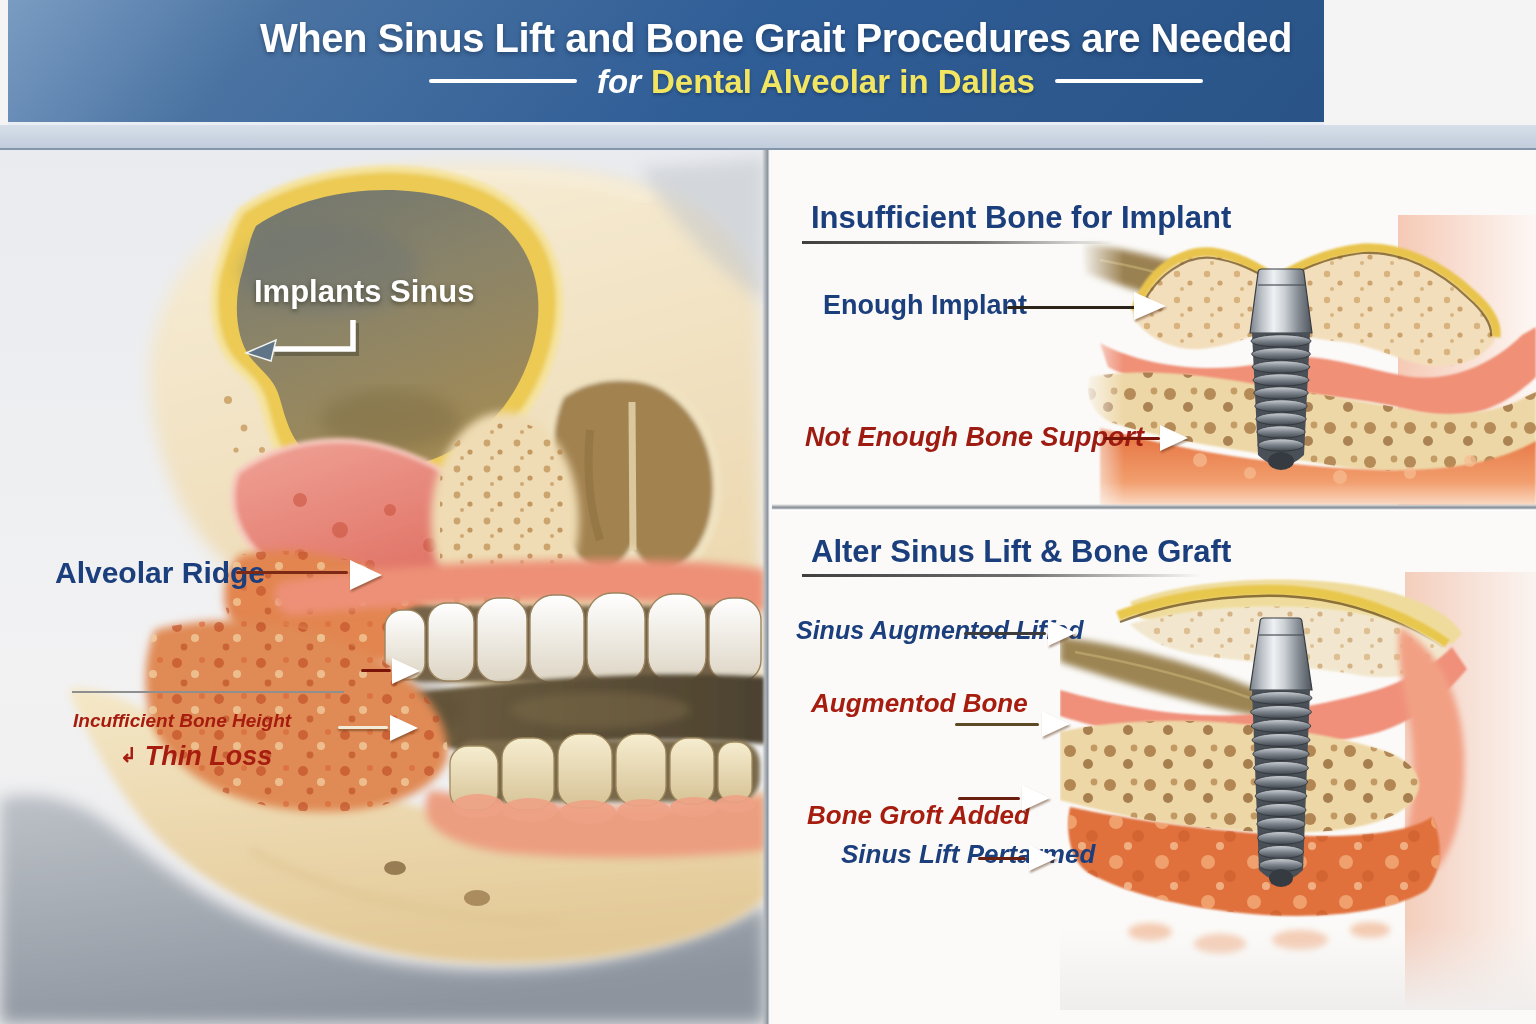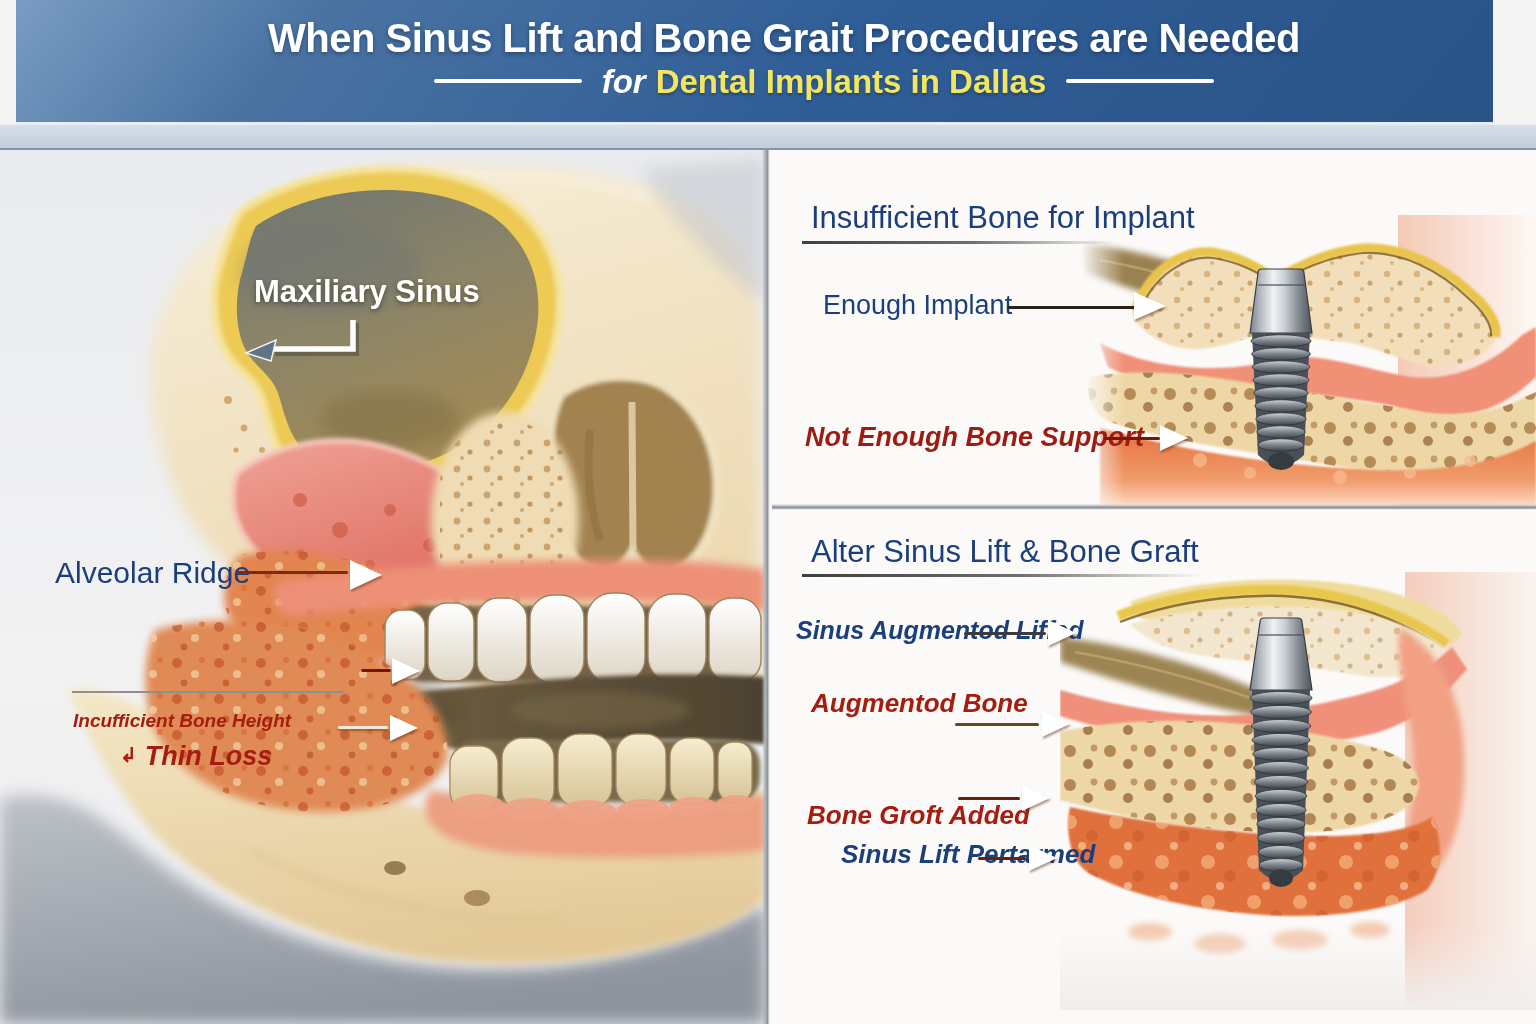--- a/index.html
+++ b/index.html
@@ -1,19 +1,19 @@
 <!DOCTYPE html>
 <html><head>
 <meta charset="utf-8">
 <style>
   html,body{margin:0;padding:0;background:#ffffff;}
   .stage{position:relative;width:1536px;height:1024px;overflow:hidden;
          font-family:"Liberation Sans",sans-serif;background:#f4f4f4;}
   
-  .header{position:absolute;left:16px;top:0;width:1477px;height:122px;
+  .header{position:absolute;left:8px;top:0;width:1316px;height:122px;
     background:linear-gradient(130deg,#7a9cc2 0%,#4a73a2 20%,#2f5d96 55%,#2a5487 100%);
     border-bottom:3px solid #e9eef4;}
   .header-band{position:absolute;left:0;top:125px;width:1536px;height:23px;
     background:linear-gradient(180deg,#d6dfe9,#c2cddc);border-bottom:2px solid #8496ac;}
   .title{position:absolute;left:0;top:16px;width:1536px;text-align:center;
     color:#ffffff;font-size:40px;font-weight:bold;letter-spacing:-0.5px;
     text-shadow:0 2px 4px rgba(10,30,60,.45);}
   .subtitle-row{position:absolute;left:40px;top:63px;width:1536px;text-align:center;
     font-size:33px;font-weight:bold;color:#fff;white-space:nowrap;}
   .dash{display:inline-block;width:148px;height:4px;background:#fff;border-radius:2px;
@@ -24,21 +24,21 @@
   .right-bg{position:absolute;left:772px;top:150px;width:764px;height:874px;background:#fbfaf8;}
   .v-divider{position:absolute;left:762px;top:150px;width:10px;height:874px;
     background:linear-gradient(90deg,rgba(150,156,164,0) 0%,#aab0b7 35%,#8e959d 55%,#ffffff 78%,rgba(255,255,255,0) 100%);}
   .h-divider{position:absolute;left:772px;top:504px;width:764px;height:7px;
     background:linear-gradient(180deg,rgba(0,0,0,0) 0%,#9aa0a8 40%,#878e97 55%,#ffffff 85%);}
   .skull-wrap{position:absolute;left:0;top:150px;width:765px;height:874px;}
   .illus{position:absolute;}
   
   .lbl{position:absolute;white-space:nowrap;line-height:1.05;}
   .lbl-white{color:#ffffff;font-size:31px;font-weight:bold;text-shadow:0 2px 5px rgba(40,40,20,.6);}
-  .lbl-blue{color:#1b3e7c;font-weight:normal;}
+  .lbl-blue{color:#1b3e7c;font-weight:bold;}
   .lbl-red{color:#9e1b12;font-weight:bold;}
   .lbl-redit{color:#a61c0f;font-weight:bold;font-style:italic;}
   .lbl-blueit{color:#1b3e7c;font-weight:bold;font-style:italic;}
   .heading{font-size:31px;}
   .underline{position:absolute;height:3px;
     background:linear-gradient(90deg,#3f3f3f 0%,#6f6f6f 55%,rgba(120,120,120,0) 100%);}
   .thin-rule{position:absolute;height:2px;background:#8f8f8f;}
   
   .aline{position:absolute;height:3px;border-radius:2px;}
   .ahead{position:absolute;width:0;height:0;
@@ -48,21 +48,21 @@
   .marker{font-size:20px;font-style:normal;margin-right:8px;position:relative;top:-3px;}
 </style>
 </head>
 <body>
 
 <div class="stage">
 
   <div class="header">
     <div class="title">When Sinus Lift and Bone Grait Procedures are Needed</div>
     <div class="subtitle-row">
-      <span class="dash"></span><span class="sub-for">for</span><span class="sub-main">Dental Implants in Dallas</span><span class="dash"></span>
+      <span class="dash"></span><span class="sub-for">for</span><span class="sub-main">Dental Alveolar in Dallas</span><span class="dash"></span>
     </div>
   </div>
   <div class="header-band"></div>
 
   <div class="right-bg"></div>
 
   <div class="skull-wrap">
   <svg width="765" height="874" viewBox="0 0 765 874">
     <defs>
       <linearGradient id="bgGrad" x1="0" y1="0" x2="0" y2="1">
@@ -426,21 +426,21 @@
         <ellipse cx="221" cy="293" rx="21.8" ry="6.5"></ellipse>
       </g>
       <ellipse cx="221" cy="306" rx="12" ry="9" fill="#363b41"></ellipse>
     </g>
     <rect x="0" y="356" width="476" height="82" fill="url(#fadeB)"></rect>
   </svg>
 
   <div class="v-divider"></div>
   <div class="h-divider"></div>
 
-  <div class="lbl lbl-white" style="left:254px;top:276px;">Maxiliary Sinus</div>
+  <div class="lbl lbl-white" style="left:254px;top:276px;">Implants Sinus</div>
 
   <div class="lbl lbl-blue" style="left:55px;top:557px;font-size:30px;">Alveolar Ridge</div>
   <div class="aline" style="left:236px;top:571px;width:112px;background:#7c2a16;"></div>
   <div class="ahead ah-l" style="left:350px;top:560px;"></div>
 
   <div class="thin-rule" style="left:72px;top:691px;width:272px;"></div>
   <div class="aline" style="left:361px;top:669px;width:30px;background:#7a1408;"></div>
   <div class="ahead ah-m" style="left:392px;top:658px;"></div>
 
   <div class="lbl lbl-redit" style="left:73px;top:711px;font-size:19px;">Incufficient Bone Height</div>

